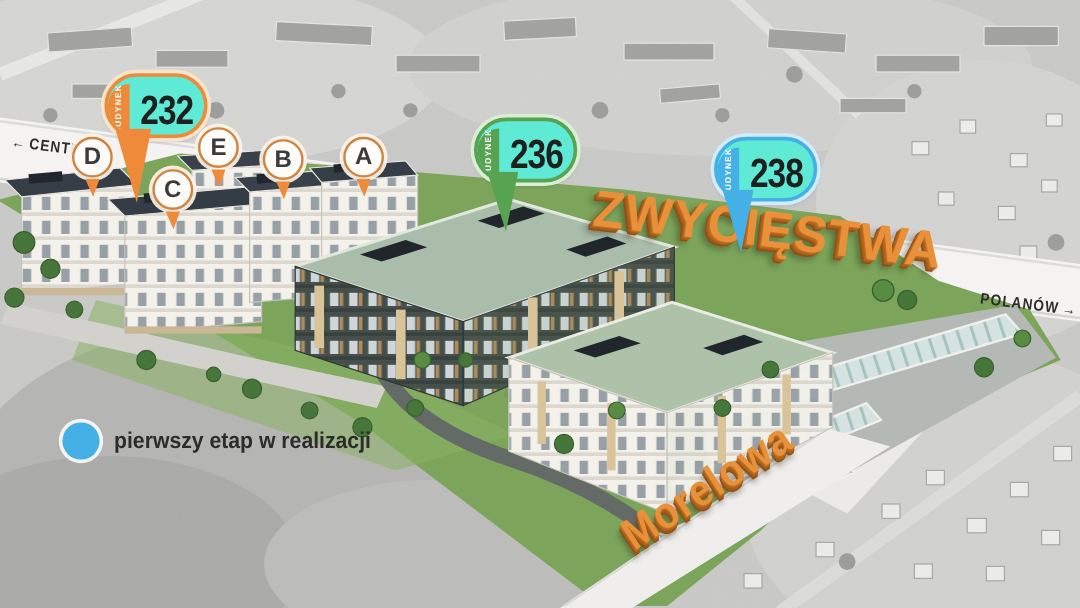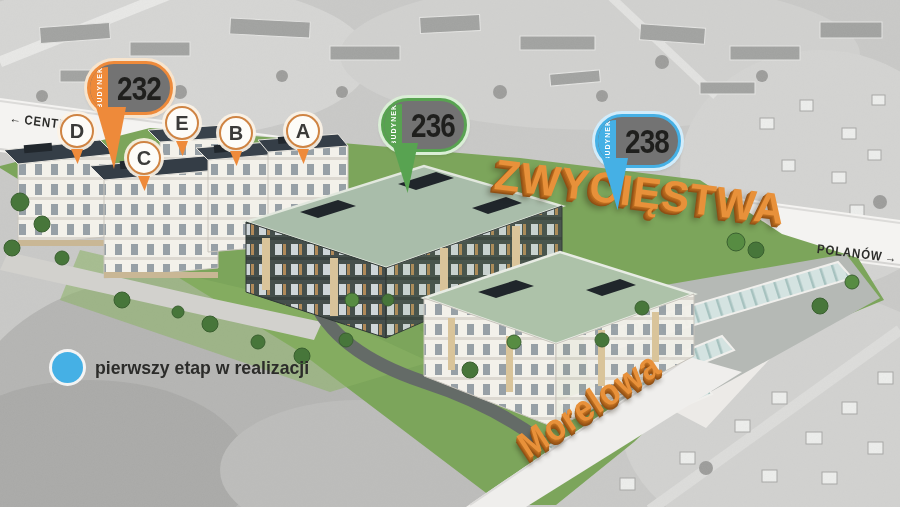--- a/index.html
+++ b/index.html
@@ -25,43 +25,43 @@
     position:absolute;font-weight:700;color:#2d2d2b;white-space:nowrap;
     font-size:13px;letter-spacing:1px;z-index:3;transform-origin:0 0;
   }
   #label-centrum{left:8px;top:110px;transform:rotate(7deg) scaleX(.88);}
   #label-polanow{left:818px;top:241px;transform:rotate(7deg) scaleX(.88);}
   .road-label .arr{font-weight:700;margin:0 3px;}
 
   
   .marker{position:absolute;z-index:6;}
   .pill{
-    position:relative;width:80px;height:48px;background:#737373;
+    position:relative;width:80px;height:48px;background:#5eead4;
     border:3px solid var(--c);border-radius:27px;
     box-shadow:0 0 0 3px var(--halo),0 2px 4px rgba(0,0,0,.25);
-    display:flex;align-items:center;overflow:hidden;
+    display:flex;align-items:flex-end;overflow:hidden;
   }
   .pill .tab{
     width:18px;background:var(--c);display:flex;align-items:center;justify-content:center;
     border-radius:24px 0 0 24px;
   }
   .pill .tab span{
     writing-mode:vertical-rl;transform:rotate(180deg);
     color:#fff;font-size:7px;font-weight:700;letter-spacing:1px;line-height:1;
   }
   .pill .num{
     flex:1;display:flex;align-items:center;justify-content:center;
     font-size:34px;font-weight:700;color:#1f1f1d;letter-spacing:-1px;
     transform:scaleX(.82);
   }
   .pointer{position:absolute;background:var(--c);z-index:5;
     clip-path:polygon(0 0,100% 0,60% 100%);}
   #marker-232{left:87px;top:61px;}  #marker-232 .pointer{left:9px;top:46px;width:30px;height:62px;}
   #marker-234{left:247px;top:62px;} #marker-234 .pointer{left:7px;top:45px;width:28px;height:42px;}
-  #marker-236{left:381px;top:98px;} #marker-236 .pointer{left:11px;top:45px;width:26px;height:50px;}
+  #marker-236{left:395px;top:98px;} #marker-236 .pointer{left:11px;top:45px;width:26px;height:50px;}
   #marker-238{left:595px;top:114px;}#marker-238 .pointer{left:7px;top:44px;width:26px;height:52px;}
 
   
   .badge{position:absolute;z-index:6;width:34px;height:34px;}
   .badge .circ{
     width:34px;height:34px;border-radius:50%;background:#fdfcf8;
     border:2px solid #cf8443;box-shadow:0 0 0 3px rgba(252,243,230,.92);
     display:flex;align-items:center;justify-content:center;
     font-size:20px;font-weight:700;color:#3b3b39;box-sizing:border-box;
   }

